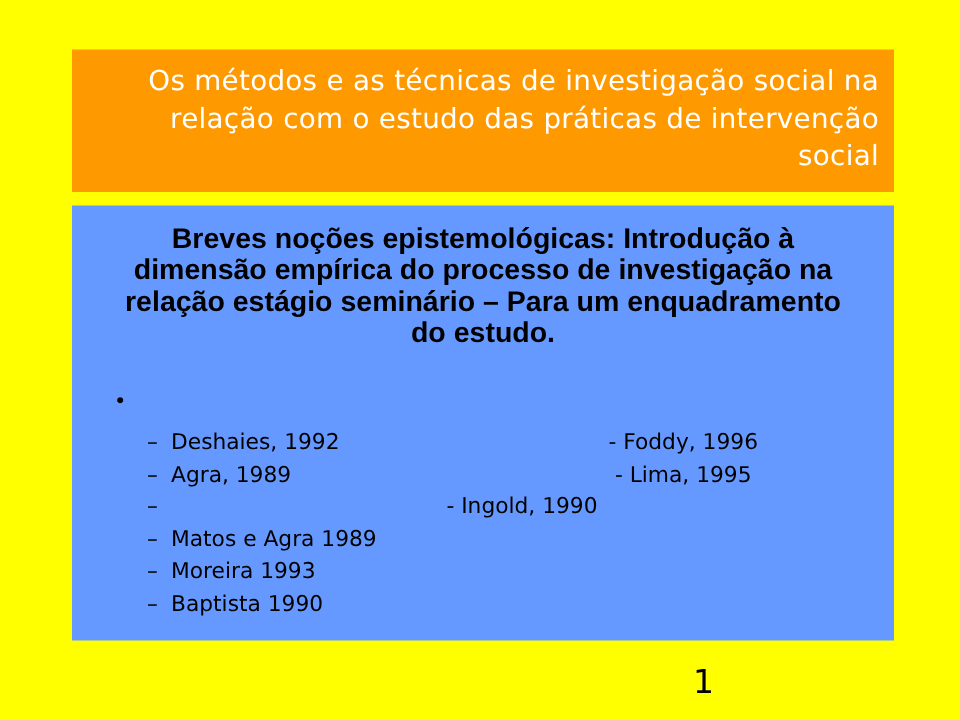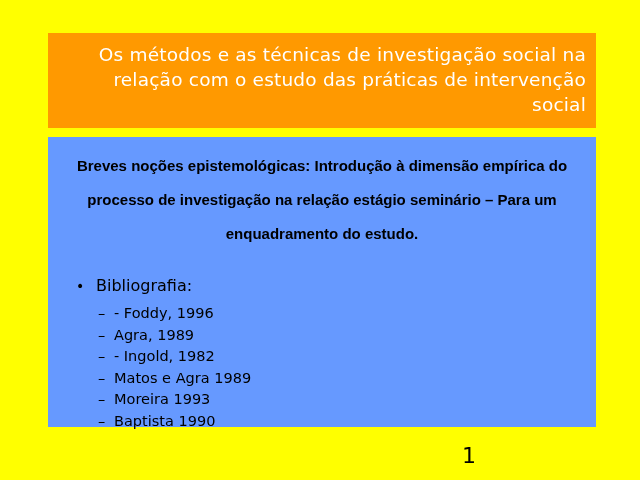--- a/index.html
+++ b/index.html
@@ -42,23 +42,23 @@
     left: 48px;
     top: 137px;
     width: 548px;
     height: 290px;
     background: #6699ff;
     box-sizing: border-box;
     padding: 12px 14px 0 14px;
   }
   .subtitle {
     color: #000000;
-    font-size: 15px;
+    font-size: 19px;
     font-weight: bold;
-    line-height: 34px;
+    line-height: 21px;
     text-align: center;
     font-family: "Liberation Sans", sans-serif;
     padding: 0 8px;
   }
   .biblio-wrap {
     margin-top: 24px;
     padding-left: 6px;
   }
   .level1 {
     display: flex;
@@ -91,20 +91,21 @@
     flex: 0 0 46px;
     padding-left: 30px;
     box-sizing: border-box;
   }
   .col-left {
     width: 215px;
     flex: 0 0 215px;
   }
   .col-right {
     flex: 1 1 auto;
+    text-align: center;
   }
   .page-number {
     position: absolute;
     left: 462px;
     top: 443px;
     font-size: 22px;
     color: #000000;
     font-family: "DejaVu Sans", sans-serif;
   }
 </style>
@@ -118,38 +119,39 @@
   </div>
 
   <div class="body-box">
 
     <div class="subtitle">Breves noções epistemológicas: Introdução à dimensão empírica do processo de investigação na relação estágio seminário – Para um enquadramento do estudo.</div>
 
     <div class="biblio-wrap">
 
       <div class="level1">
         <span class="bullet">•</span>
-        <span>Bibliografia:</span>
       </div>
 
       <div class="level2-list">
 
         <div class="level2">
           <span class="dash">–</span>
+          <span class="col-left">Deshaies, 1992</span>
           <span class="col-right">- Foddy, 1996</span>
         </div>
 
         <div class="level2">
           <span class="dash">–</span>
           <span class="col-left">Agra, 1989</span>
+          <span class="col-right">- Lima, 1995</span>
         </div>
 
         <div class="level2">
           <span class="dash">–</span>
-          <span class="col-right">- Ingold, 1982</span>
+          <span class="col-right">- Ingold, 1990</span>
         </div>
 
         <div class="level2">
           <span class="dash">–</span>
           <span class="col-left">Matos e Agra 1989</span>
           <span class="col-right"></span>
         </div>
 
         <div class="level2">
           <span class="dash">–</span>

